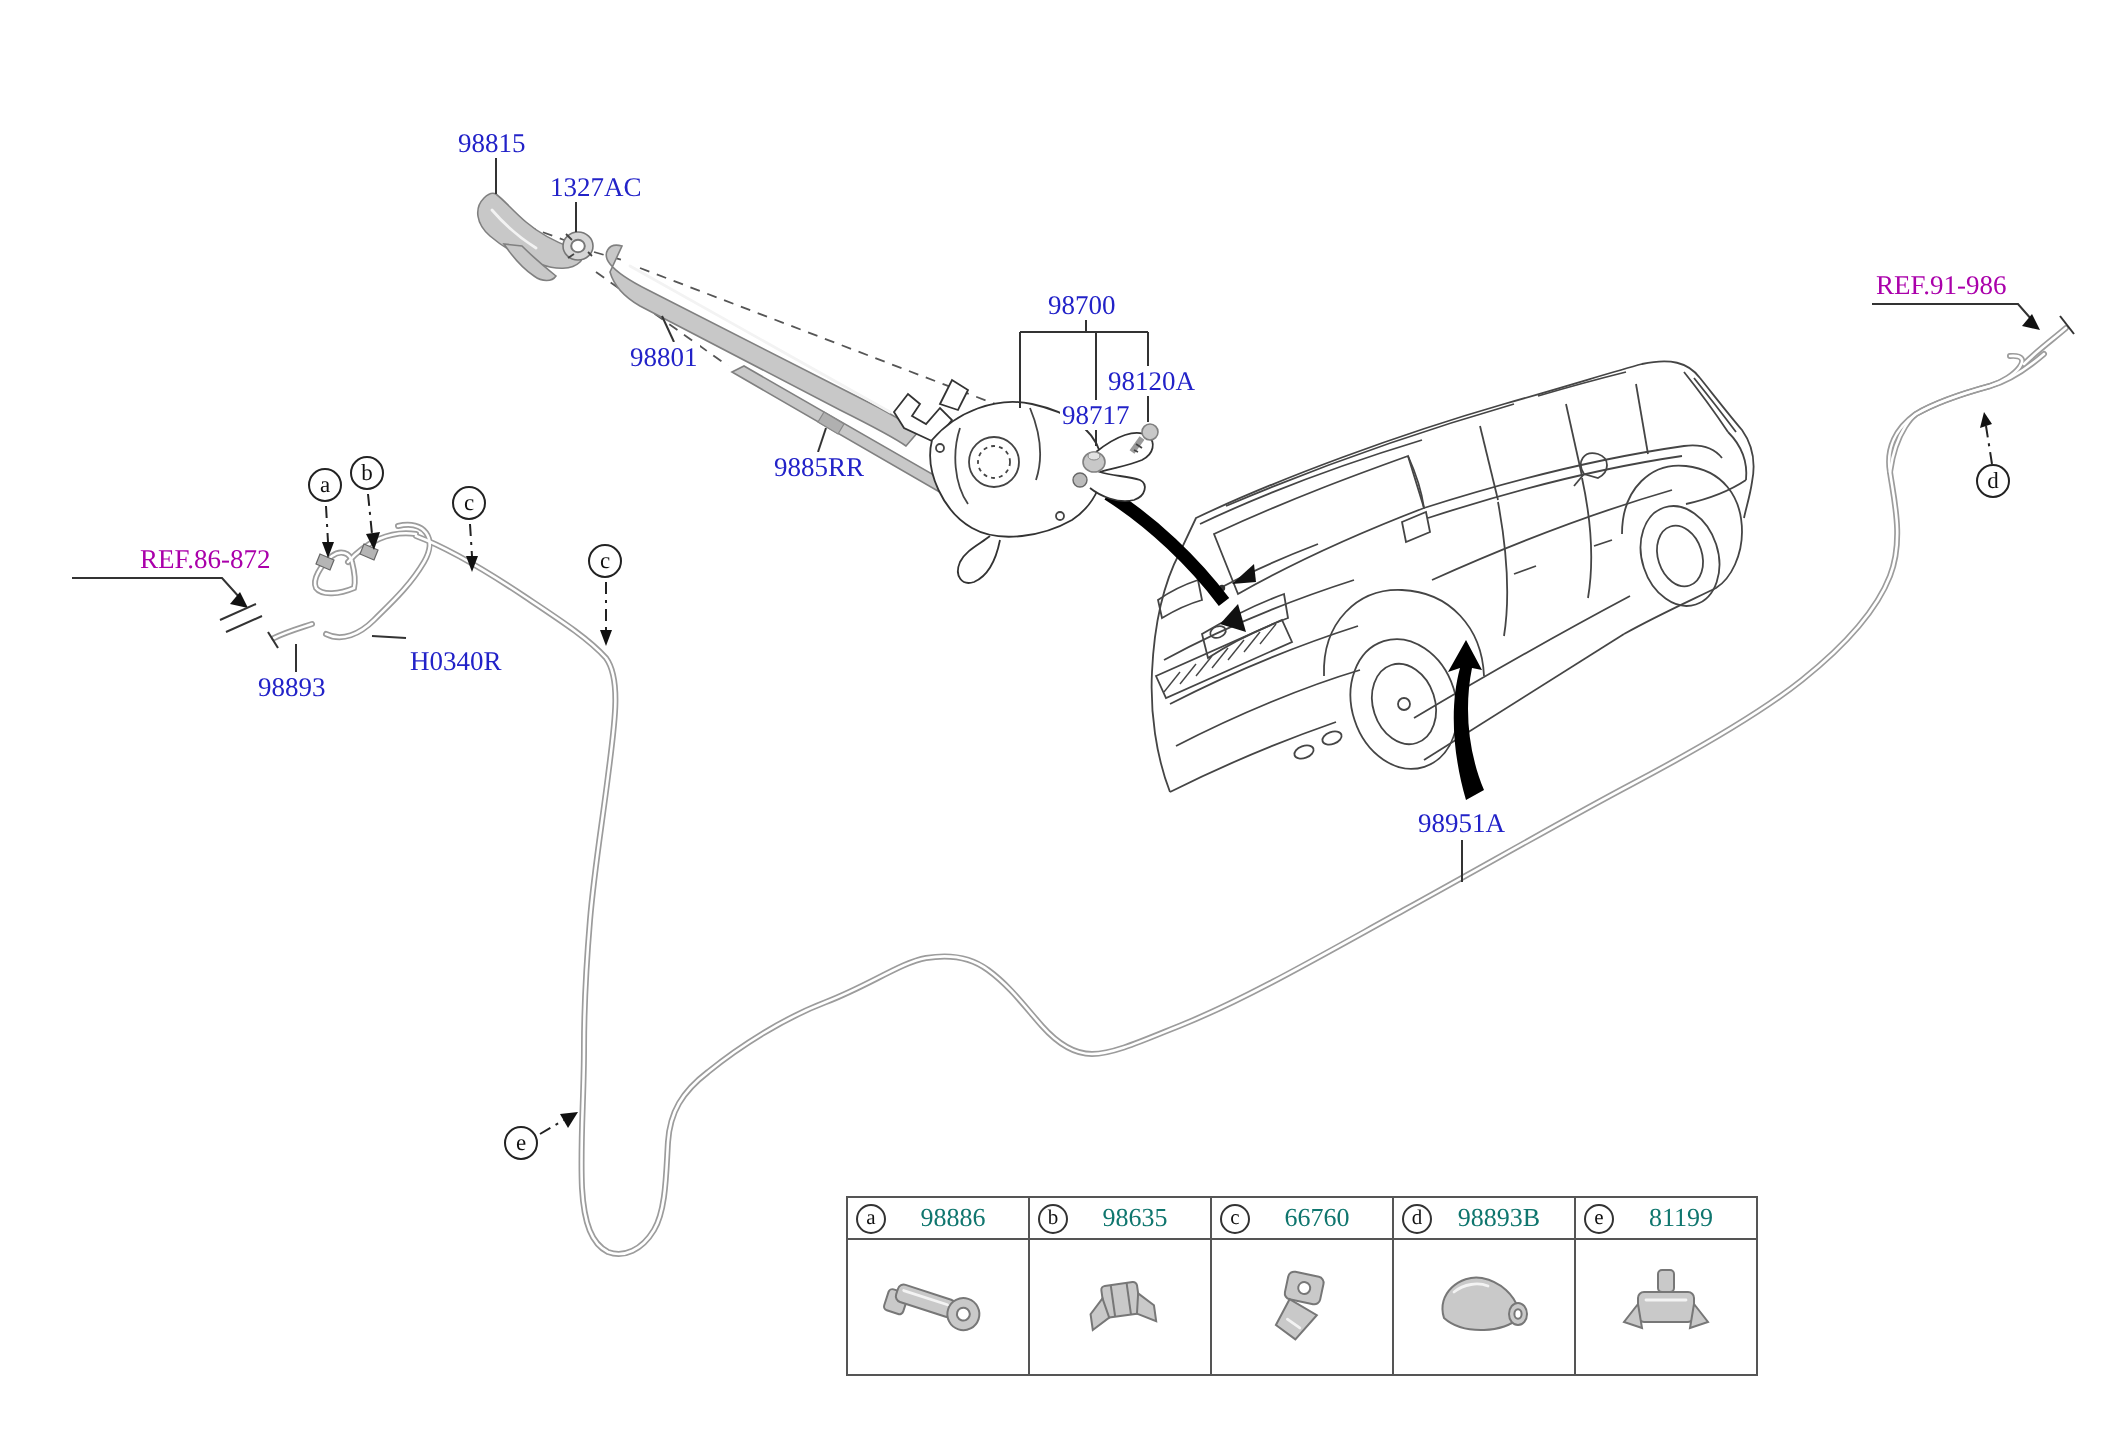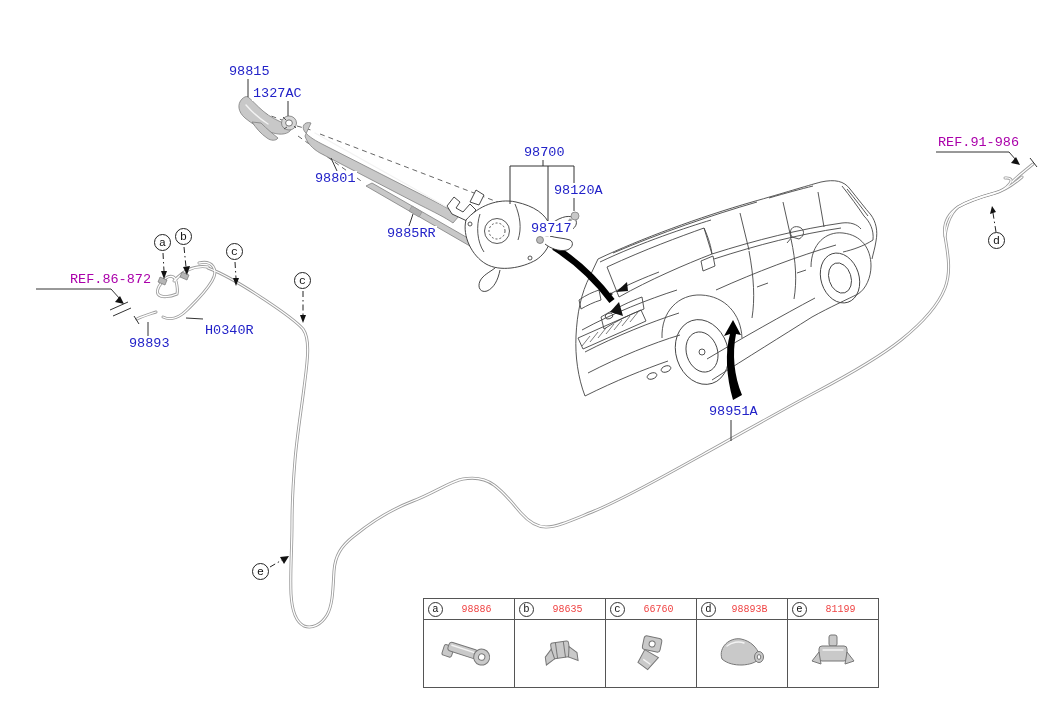--- a/index.html
+++ b/index.html
@@ -1,33 +1,33 @@
 <!DOCTYPE html>
 <html><head>
 <meta charset="utf-8">
 <style>
   html,body{margin:0;padding:0;background:#fff;}
   .stage{position:relative;width:1063px;height:727px;background:#ffffff;overflow:hidden;
-         font-family:Liberation Mono, monospace;}
+         font-family:Liberation Serif, serif;}
   .stage svg.art{position:absolute;left:0;top:0;z-index:1;}
   .lbl{position:absolute;z-index:3;font-size:13.5px;line-height:15px;color:#2222c8;
        background:#fff;padding:0 1px;white-space:nowrap;}
   .ref{color:#aa00aa;}
   .mk{position:absolute;z-index:3;width:17px;height:17px;border:1.2px solid #222;border-radius:50%;
       background:#fff;display:flex;align-items:center;justify-content:center;
       font-size:11.5px;color:#111;box-sizing:border-box;}
   
   .tbl{position:absolute;z-index:3;left:423px;top:598px;width:456px;height:90px;
        border:1px solid #555;display:flex;background:#fff;box-sizing:border-box;}
   .cell{flex:1;border-right:1px solid #555;display:flex;flex-direction:column;min-width:0;}
   .cell:last-child{border-right:none;}
   .cell-h{height:20px;border-bottom:1px solid #555;display:flex;align-items:center;padding:0 4px;flex:none;}
   .ltr{width:15px;height:15px;border:1px solid #333;border-radius:50%;font-size:10.5px;color:#111;
        display:flex;align-items:center;justify-content:center;flex:none;box-sizing:border-box;}
-  .pn{flex:1;text-align:center;color:#ef4444;font-size:10px;}
+  .pn{flex:1;text-align:center;color:#0f766e;font-size:13px;}
   .cell-b{flex:1;display:flex;align-items:center;justify-content:center;}
   
   .ln{stroke:#333;stroke-width:1;fill:none;}
   .thin{stroke:#444;stroke-width:0.9;fill:none;}
   .dash{stroke:#555;stroke-width:0.9;fill:none;stroke-dasharray:5 4;}
   .dd{stroke:#222;stroke-width:1;fill:none;stroke-dasharray:6 3 1.5 3;}
   .tip{fill:#111;stroke:none;}
   .hoseO{fill:none;stroke:#9c9c9c;stroke-width:3;stroke-linecap:round;}
   .hoseI{fill:none;stroke:#ffffff;stroke-width:1.3;stroke-linecap:round;}
   .gpart{fill:#c8c8c8;stroke:#808080;stroke-width:0.8;}
@@ -213,26 +213,26 @@
     <path class="dd" d="M 303,291 L 303,315"></path>
         <path class="tip" d="M 303,323 L 300,315 L 306,315 Z"></path>
     <path class="dd" d="M 996,232 L 993,213"></path>
         <path class="tip" d="M 992,206 L 990,214 L 996,212 Z"></path>
     <path class="dd" d="M 270,567 L 282,560"></path>
         <path class="tip" d="M 289,556 L 280,557 L 284,564 Z"></path>
   </g>
 </svg>
 
 <div class="lbl" style="left:228px;top:64px;">98815</div>
-<div class="lbl" style="left:252px;top:86px;">1327AC</div>
+<div class="lbl" style="left:274px;top:86px;">1327AC</div>
 <div class="lbl" style="left:314px;top:171px;">98801</div>
 <div class="lbl" style="left:386px;top:226px;">9885RR</div>
 <div class="lbl" style="left:523px;top:145px;">98700</div>
 <div class="lbl" style="left:553px;top:183px;">98120A</div>
-<div class="lbl" style="left:530px;top:200px;margin-top:21px;">98717</div>
+<div class="lbl" style="left:530px;top:200px;">98717</div>
 <div class="lbl" style="left:128px;top:336px;">98893</div>
 <div class="lbl" style="left:204px;top:323px;">H0340R</div>
 <div class="lbl" style="left:708px;top:404px;">98951A</div>
 <div class="lbl ref" style="left:37px;top:272px;margin-left:32px;">REF.86-872</div>
 <div class="lbl ref" style="left:937px;top:135px;">REF.91-986</div>
 
 <div class="mk" style="left:154px;top:234px;">a</div>
 <div class="mk" style="left:175px;top:228px;">b</div>
 <div class="mk" style="left:226px;top:243px;">c</div>
 <div class="mk" style="left:294px;top:272px;">c</div>

